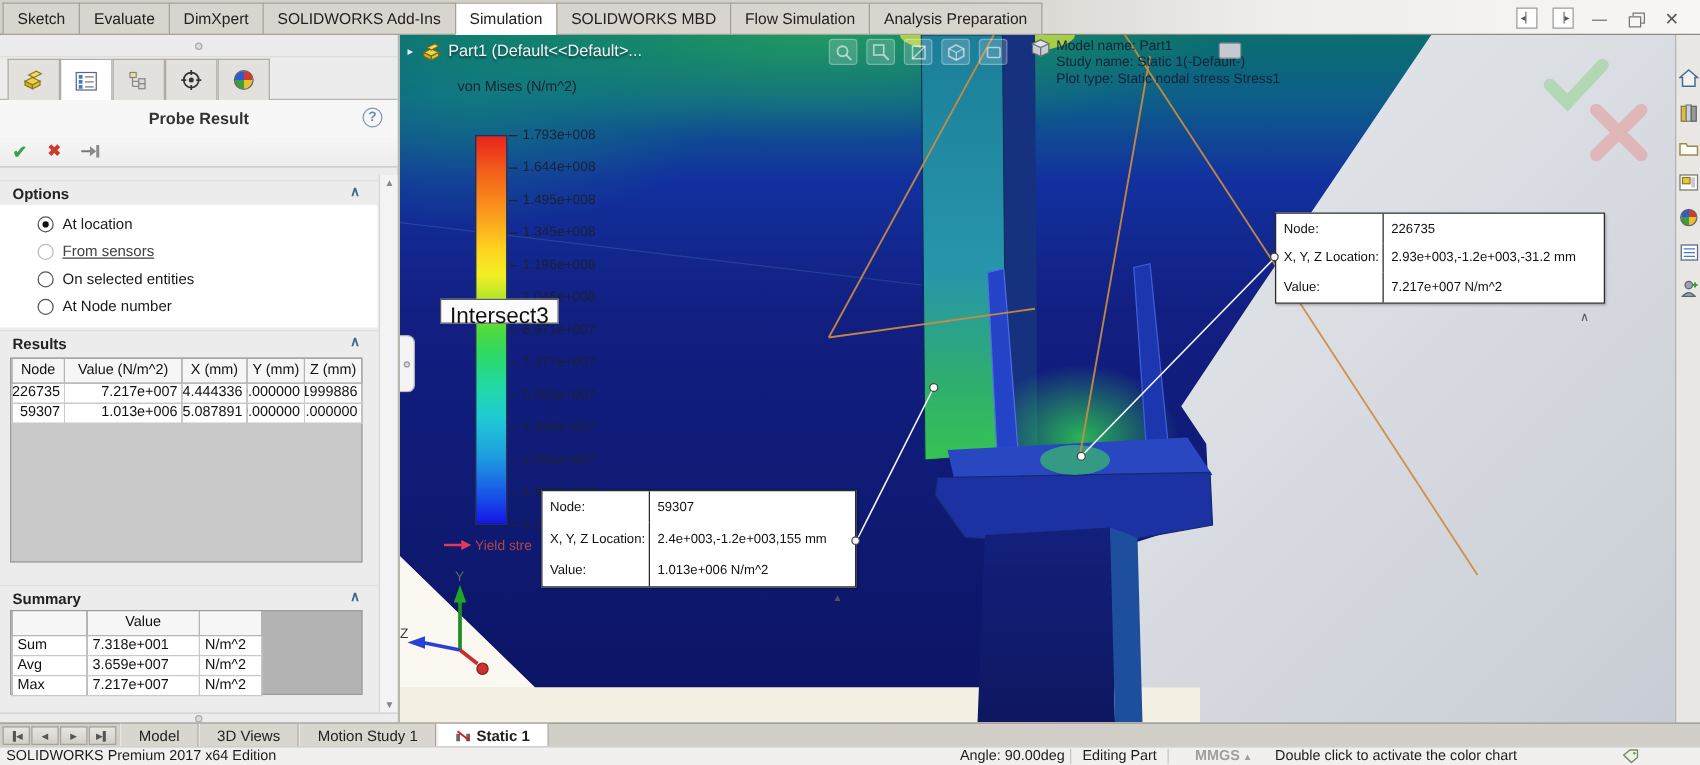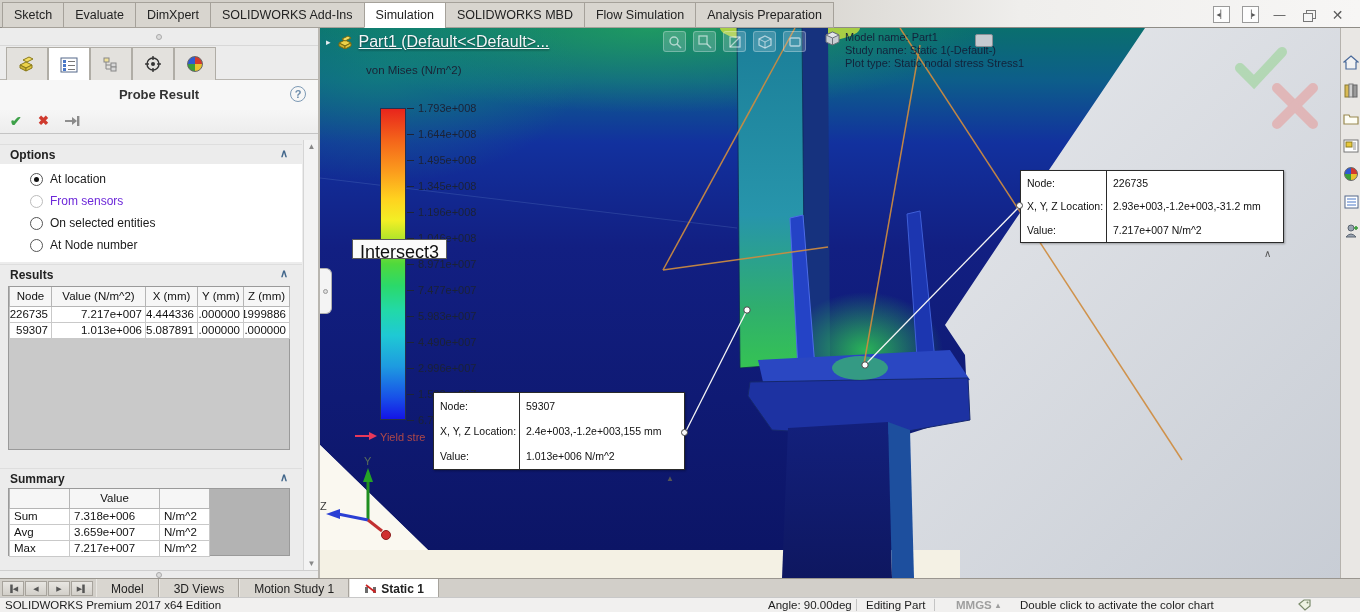--- a/index.html
+++ b/index.html
@@ -51,21 +51,21 @@
   .group-header { position:absolute; left:0; width:302px; height:20px; border-top:1px solid #dedede;
     background:#ececec; }
   .group-header .gh-label { position:absolute; left:10px; top:3px; font-size:12px; font-weight:bold; color:#222; }
   .chev { position:absolute; right:14px; top:2px; color:#44688c; font-size:11px; font-weight:bold; }
   .options-body { position:absolute; left:0; top:136px; width:302px; height:98px; background:#fff; }
   .radio-row { position:absolute; left:30px; height:18px; display:flex; align-items:center; gap:7px; }
   .radio { width:13px; height:13px; border:1px solid #555; border-radius:50%; background:#fff; position:relative; }
   .radio.sel::after { content:""; position:absolute; left:3px; top:3px; width:5px; height:5px; border-radius:50%; background:#111; }
   .radio.dis { border-color:#bcbcbc; }
   .radio-row .rlabel { font-size:12px; color:#1a1a1a; }
-  .radio-row.dis .rlabel { color:#6d28d9; }
+  .radio-row.dis .rlabel { color:#404040;text-decoration:underline; }
   .results-box { position:absolute; left:8px; top:258px; width:282px; height:164px;
     background:#c9c9c9; border:1px solid #9a9a9a; }
   table.grid { border-collapse:collapse; table-layout:fixed; font-size:11.5px; color:#111; }
   table.grid th { background:#f6f6f6; font-weight:normal; border:1px solid #b5b5b5; border-top:none;
     height:19px; text-align:center; padding:0 4px; overflow:hidden; white-space:nowrap; }
   table.grid td { background:#fff; border:1px solid #c9c9c9; height:16px; padding:0; overflow:hidden; white-space:nowrap; }
   td.clip { position:relative; }
   td.clip span { position:absolute; right:3px; top:1px; white-space:nowrap; }
   .summary-box { position:absolute; left:8px; top:460px; width:282px; height:68px;
     border:1px solid #9a9a9a; background:#b3b3b3; }
@@ -73,21 +73,21 @@
     background:#f3f3f3; border-left:1px solid #d5d5d5; }
   .vs-arrow { position:absolute; left:0; width:15px; text-align:center; color:#888; font-size:8px; }
   .pm-bottomstrip { position:absolute; left:0; top:542px; width:318px; height:8px;
     border-top:1px solid #cfcfcf; background:#ececec; }
   
   .viewport { position:absolute; left:320px; top:28px; width:1020px; height:550px;
     background:linear-gradient(135deg,#f2f3f5 0%,#e3e5e9 45%,#c8cdd5 100%); overflow:hidden; }
   .viewport > svg.scene { position:absolute; left:0; top:0; }
   .breadcrumb { position:absolute; left:6px; top:5px; display:flex; align-items:center; gap:6px; z-index:5; }
   .bc-arrow { color:#e8edf2; font-size:9px; }
-  .bc-text { color:#f4f6f8; font-size:16px; text-shadow:0 1px 2px rgba(0,0,0,.55);text-decoration:underline; }
+  .bc-text { color:#f4f6f8; font-size:13px; text-shadow:0 1px 2px rgba(0,0,0,.55); }
   .hud { position:absolute; left:343px; top:3px; display:flex; gap:7px; z-index:5; }
   .hud-tile { width:23px; height:21px; border-radius:3px; background:rgba(225,235,242,.20);
     border:1px solid rgba(255,255,255,.28); display:flex; align-items:center; justify-content:center; }
   .gray-ico { position:absolute; left:655px; top:6px; width:18px; height:13px; background:#c6cad0;
     border:1px solid #8a8f96; border-radius:2px; z-index:5; }
   .modelinfo { position:absolute; left:525px; top:3px; font-size:11px; line-height:13px;
     color:#13223b; z-index:4; white-space:nowrap; }
   .mi-cube { position:absolute; left:-20px; top:0; }
   .legend { position:absolute; left:0; top:0; z-index:3; }
   .lg-title { position:absolute; left:46px; top:36px; font-size:11.5px; color:#1b2235; white-space:nowrap; }
@@ -323,21 +323,21 @@
             <col style="width:50px">
           </colgroup>
         <tbody>
             <tr>
           <th></th>
           <th>Value</th>
           <th></th>
         </tr>
         <tr>
           <td style="padding:0 4px;">Sum</td>
-          <td style="padding:0 4px;">7.318e+006</td>
+          <td style="padding:0 4px;">7.318e+001</td>
           <td style="padding:0 4px;">N/m^2</td>
         </tr>
         <tr>
           <td style="padding:0 4px;">Avg</td>
           <td style="padding:0 4px;">3.659e+007</td>
           <td style="padding:0 4px;">N/m^2</td>
         </tr>
         <tr>
           <td style="padding:0 4px;">Max</td>
           <td style="padding:0 4px;">7.217e+007</td>

